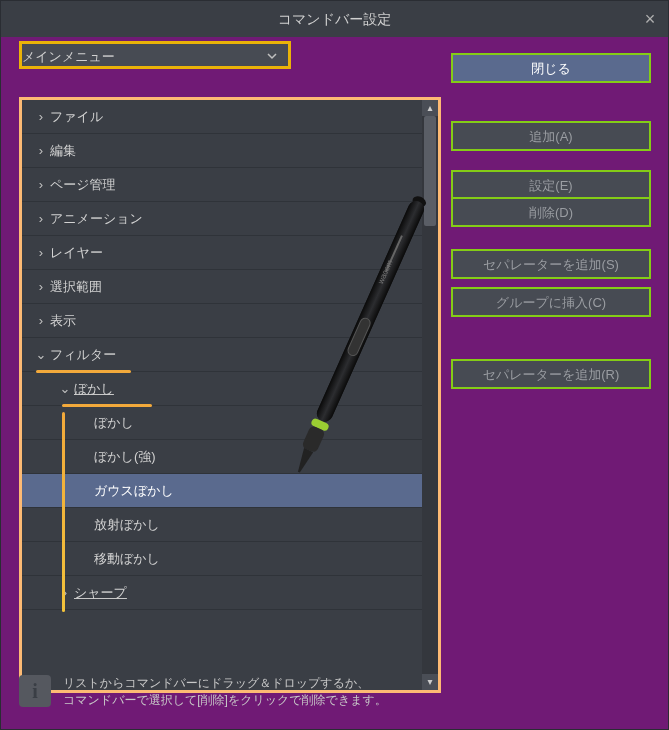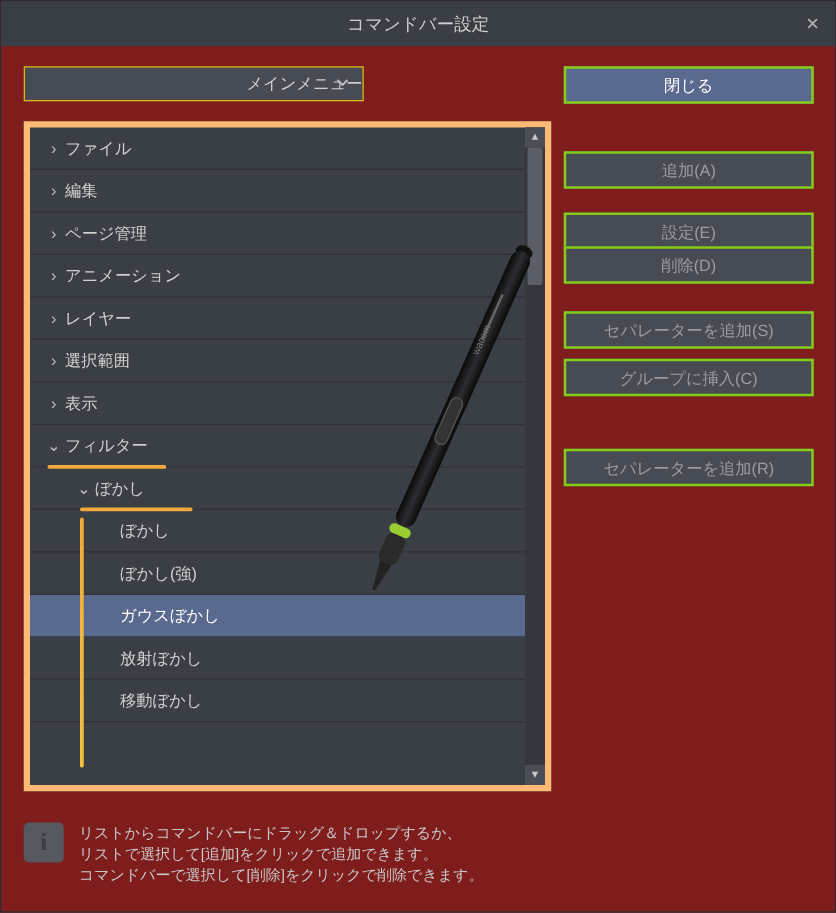--- a/index.html
+++ b/index.html
@@ -1,29 +1,29 @@
 <!DOCTYPE html>
 <html><head>
 <meta charset="utf-8">
 <style>
   * { box-sizing: border-box; margin: 0; padding: 0; }
   html, body { width: 669px; height: 730px; font-family: "Hiragino Kaku Gothic ProN","Yu Gothic",sans-serif; background:#3a3e45; color:#c8c8c8; font-size:13px; overflow:hidden;}
-  .dialog { width:669px; height:730px; background:#7f1d1d; border:1px solid #2a2d33; position:relative;}
+  .dialog { width:669px; height:730px; background:#701a75; border:1px solid #2a2d33; position:relative;}
   .titlebar { height:36px; line-height:36px; text-align:center; color:#d0d0d0; background:#3a3e45; position:relative; font-size:14px;}
   .close-x { position:absolute; right:0; top:0; width:36px; height:36px; line-height:36px; text-align:center; color:#b0b0b0; font-size:18px; cursor:pointer;}
-  .dropdown { position:absolute; left:18px; top:52px; width:272px; height:28px; background:#474b53; border:1px solid #eab308; color:#d0d0d0; line-height:26px; text-align:right; cursor:pointer;}
+  .dropdown { position:absolute; left:18px; top:40px; width:272px; height:28px; background:#474b53; border:3px solid #eab308; color:#d0d0d0; line-height:26px; text-align:left; cursor:pointer;}
   .dropdown .chev { position:absolute; right:10px; top:6px; }
-  .tree-wrap { position:absolute; left:18px; top:96px; width:422px; height:536px; border:5px solid #fdba74; background:#3a3e45;}
+  .tree-wrap { position:absolute; left:18px; top:96px; width:422px; height:596px; border:3px solid #fdba74; background:#3a3e45;}
   .tree { position:absolute; left:0; top:0; right:16px; bottom:0; overflow:hidden;}
   .row { height:34px; line-height:34px; border-bottom:1px solid #2f3339; padding-left:12px; cursor:default; white-space:nowrap;}
   .row.selected { background:#5a6a8e; color:#fff;}
   .row .arrow { display:inline-block; width:14px; text-align:center; color:#c0c0c0;}
   .row .label { padding-left:2px; color:#d2d2d2;}
   .row.selected .label{color:#fff;}
-  .indent1 { padding-left:36px;}
+  .indent1 { padding-left:36px;text-decoration:underline;}
   .indent2 { padding-left:56px;}
   .scrollbar { position:absolute; right:0; top:0; width:16px; bottom:0; background:#34373d;}
   .scroll-btn { width:16px; height:16px; background:#4a4e56; position:absolute; text-align:center; font-size:10px; line-height:16px; color:#ccc;}
   .scroll-btn.up{top:0;} .scroll-btn.down{bottom:0;}
   .scroll-thumb{ position:absolute; left:2px; right:2px; top:16px; height:110px; background:#5a5e66; border-radius:2px;}
   .hl { position:absolute; height:3px; background:#f2a93b; border-radius:2px; pointer-events:none;}
   .vline { position:absolute; width:3px; background:linear-gradient(#f2a93b,#f2c23b); border-radius:2px; pointer-events:none;}
   
   .btn { position:absolute; width:200px; height:30px; line-height:28px; text-align:center; border:2px solid #84cc16; background:#474b53; color:#9a9da2; cursor:pointer;}
   .btn.primary { background:#5a6a8e; color:#fff;}
@@ -64,20 +64,21 @@
         <div class="row"><span class="arrow">›</span><span class="label">レイヤー</span></div>
         <div class="row"><span class="arrow">›</span><span class="label">選択範囲</span></div>
         <div class="row"><span class="arrow">›</span><span class="label">表示</span></div>
         <div class="row"><span class="arrow">⌄</span><span class="label">フィルター</span></div>
         <div class="row indent1"><span class="arrow">⌄</span><span class="label">ぼかし</span></div>
         <div class="row indent2"><span class="arrow"></span><span class="label">ぼかし</span></div>
         <div class="row indent2"><span class="arrow"></span><span class="label">ぼかし(強)</span></div>
         <div class="row indent2 selected"><span class="arrow"></span><span class="label">ガウスぼかし</span></div>
         <div class="row indent2"><span class="arrow"></span><span class="label">放射ぼかし</span></div>
         <div class="row indent2"><span class="arrow"></span><span class="label">移動ぼかし</span></div>
+        <div class="row indent1"><span class="arrow">›</span><span class="label">シャープ</span></div>
       </div>
     <div class="scrollbar">
       <div class="scroll-btn up">▴</div>
       <div class="scroll-thumb"></div>
       <div class="scroll-btn down">▾</div>
     </div>
 
     <div class="hl" style="left:14px; top:270px; width:95px;"></div>
     <div class="hl" style="left:40px; top:304px; width:90px;"></div>
     <div class="vline" style="left:40px; top:312px; height:200px;"></div>
@@ -88,21 +89,20 @@
   <div class="btn right-x" style="top:169px;"><span>設定(E)</span></div>
   <div class="btn right-x" style="top:196px;"><span>削除(D)</span></div>
   <div class="btn right-x" style="top:248px;"><span>セパレーターを追加(S)</span></div>
   <div class="btn right-x" style="top:286px;"><span>グループに挿入(C)</span></div>
   <div class="btn right-x" style="top:358px;"><span>セパレーターを追加(R)</span></div>
 
   <div class="info">
     <div class="info-icon">i</div>
     <div class="info-text">
       <div>リストからコマンドバーにドラッグ＆ドロップするか、</div>
-      <div>リストで選択して[追加]をクリックで追加できます。</div>
       <div>コマンドバーで選択して[削除]をクリックで削除できます。</div>
     </div>
   </div>
 
   <div class="pen">
     <svg viewBox="0 0 200 360" width="200" height="360">
       <g transform="rotate(24 100 180)">
         <ellipse cx="100" cy="22" rx="7" ry="5" fill="#111"></ellipse>
         <rect x="92" y="22" width="16" height="240" rx="8" fill="#1b1c1e"></rect>
         <rect x="92" y="22" width="16" height="240" rx="8" fill="url(#g1)"></rect>

